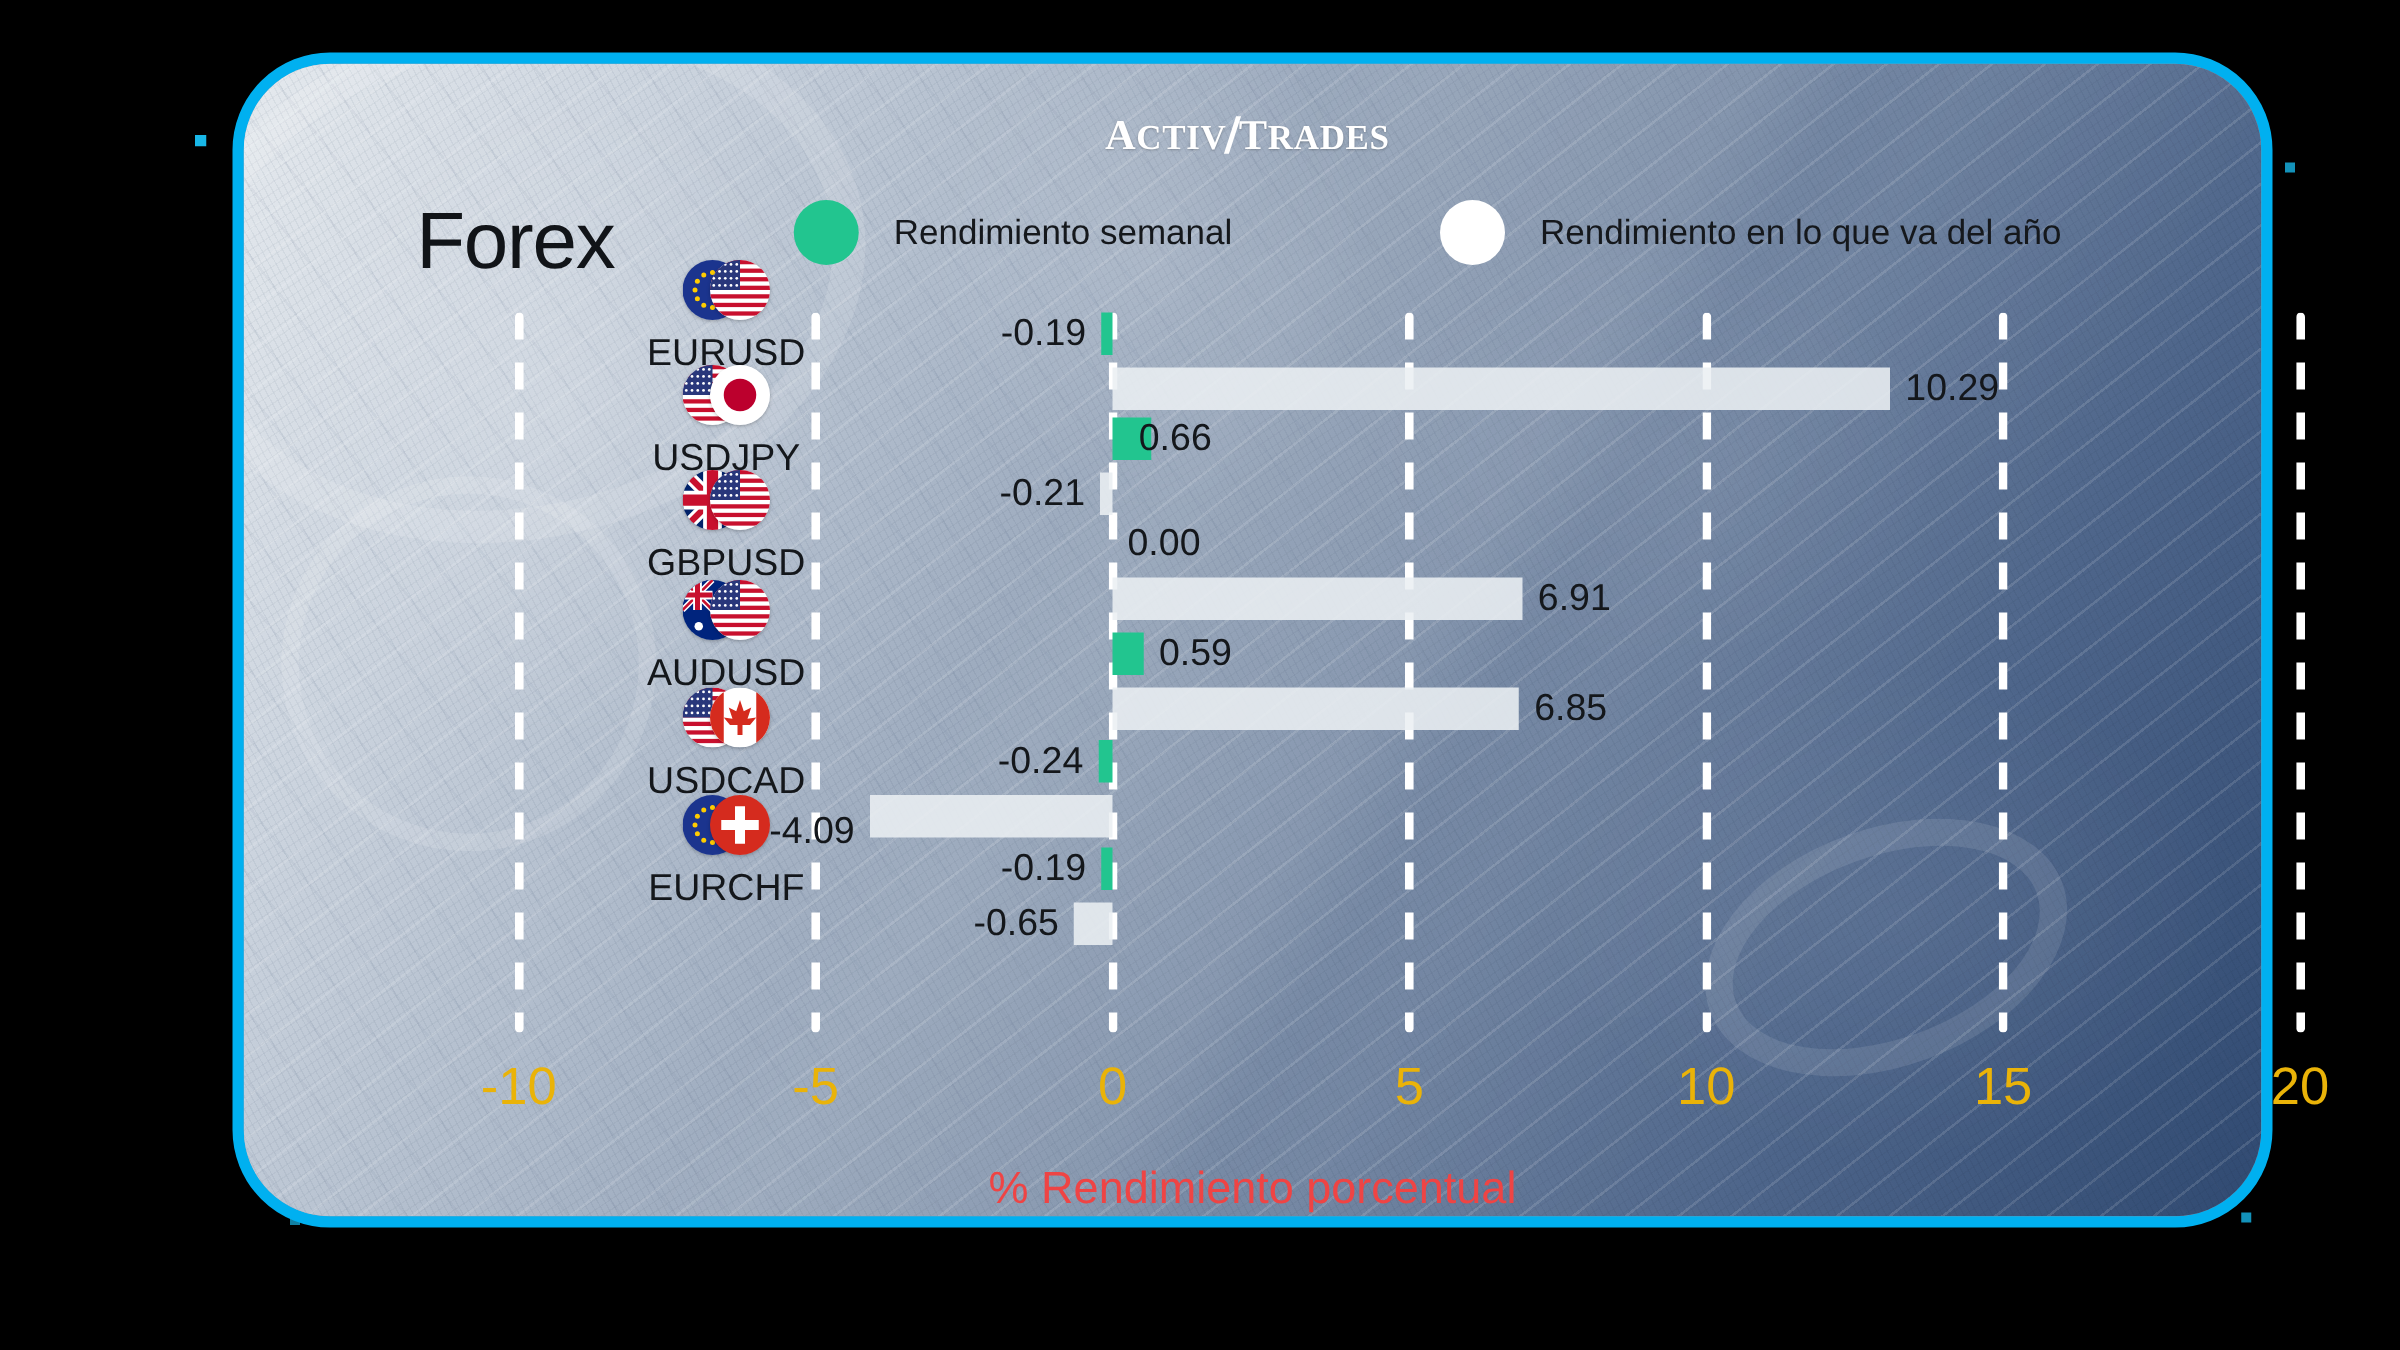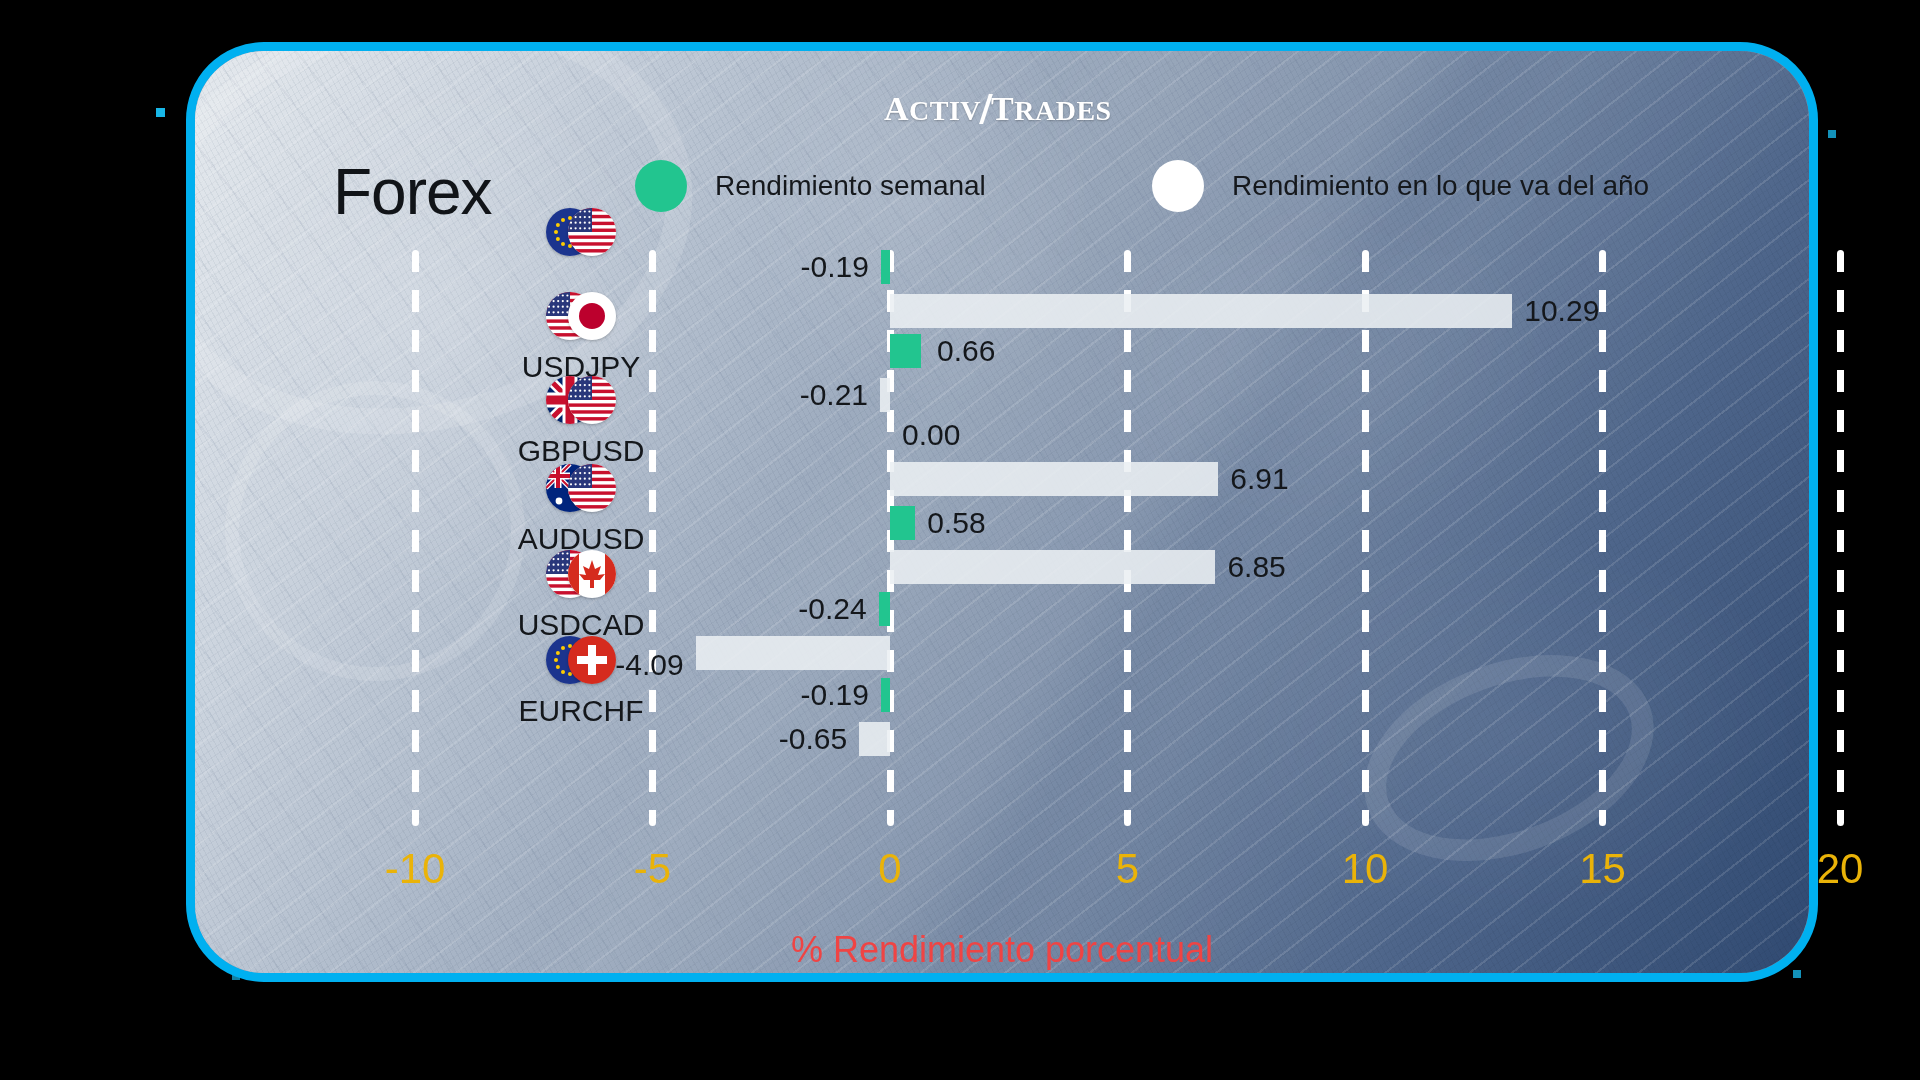--- a/index.html
+++ b/index.html
@@ -286,20 +286,21 @@
                     <circle cx="21.4" cy="14.7" r="1.1"></circle>
                     <circle cx="3" cy="20.299999999999997" r="1.1"></circle>
                     <circle cx="7.6" cy="20.299999999999997" r="1.1"></circle>
                     <circle cx="12.2" cy="20.299999999999997" r="1.1"></circle>
                     <circle cx="16.799999999999997" cy="20.299999999999997" r="1.1"></circle>
                     <circle cx="21.4" cy="20.299999999999997" r="1.1"></circle>
                   </g>
                 </svg></div>
             </div>
           </div>
+          <div class="pairlabel" style="top: 34px;">EURUSD</div>
           <div class="bar green" style="left: 694.975px; width: 9.025px; top: 18px; height: 34px;"></div>
           <div class="barval" style="top: 18px; right: 949.025px;">-0.19</div>
           <div class="bar white" style="left: 704px; width: 622.25px; top: 62px; height: 34px;"></div>
           <div class="barval" style="top: 62px; left: 1338.25px;">10.29</div>
         </div>
         <div class="row" style="top: 76px; height: 88px;">
           <div class="flagwrap" style="top: -24px;">
             <div class="flagpair">
               <div class="flag left"><svg viewBox="0 0 48 48" width="48" height="48">
                   <rect width="48" height="48" fill="#fff"></rect>
@@ -335,21 +336,21 @@
                   </g>
                 </svg></div>
               <div class="flag right"><svg viewBox="0 0 48 48" width="48" height="48">
                   <rect width="48" height="48" fill="#fff"></rect>
                   <circle cx="24" cy="24" r="13" fill="#BC002D"></circle>
                 </svg></div>
             </div>
           </div>
           <div class="pairlabel" style="top: 34px;">USDJPY</div>
           <div class="bar green" style="left: 704px; width: 31.35px; top: 18px; height: 34px;"></div>
-          <div class="barval" style="top: 18px; left: 751px;">0.66</div>
+          <div class="barval" style="top: 18px; left: 725px;">0.66</div>
           <div class="bar white" style="left: 694.025px; width: 9.975px; top: 62px; height: 34px;"></div>
           <div class="barval" style="top: 62px; right: 949.975px; text-align: right;">-0.21</div>
         </div>
         <div class="row" style="top: 160px; height: 88px; padding-left: 48px;">
           <div class="flagwrap" style="top: -24px;">
             <div class="flagpair">
               <div class="flag left"><svg viewBox="0 0 48 48" width="48" height="48">
                   <rect width="48" height="48" fill="#012169"></rect>
                   <path d="M0,0 L48,48 M48,0 L0,48" stroke="#fff" stroke-width="10"></path>
                   <path d="M0,0 L48,48 M48,0 L0,48" stroke="#C8102E" stroke-width="5"></path>
@@ -447,21 +448,21 @@
                     <circle cx="7.6" cy="20.299999999999997" r="1.1"></circle>
                     <circle cx="12.2" cy="20.299999999999997" r="1.1"></circle>
                     <circle cx="16.799999999999997" cy="20.299999999999997" r="1.1"></circle>
                     <circle cx="21.4" cy="20.299999999999997" r="1.1"></circle>
                   </g>
                 </svg></div>
             </div>
           </div>
           <div class="pairlabel" style="top: 34px;">AUDUSD</div>
           <div class="bar green" style="left: 704px; width: 25.175px; top: 18px; height: 34px;"></div>
-          <div class="barval" style="top: 18px; left: 741.175px;">0.58</div>
+          <div class="barval" style="top: 18px; left: 741.175px;">0.59</div>
           <div class="bar white" style="left: 704px; width: 325.375px; top: 62px; height: 34px;"></div>
           <div class="barval" style="top: 62px; left: 1041.38px;">6.85</div>
         </div>
         <div class="row" style="top: 334px; height: 88px;">
           <div class="flagwrap" style="top: -24px;">
             <div class="flagpair">
               <div class="flag left"><svg viewBox="0 0 48 48" width="48" height="48">
                   <rect width="48" height="48" fill="#fff"></rect>
                   <rect y="0" width="48" height="3.42" fill="#C8102E"></rect>
                   <rect y="6.85" width="48" height="3.42" fill="#C8102E"></rect>

